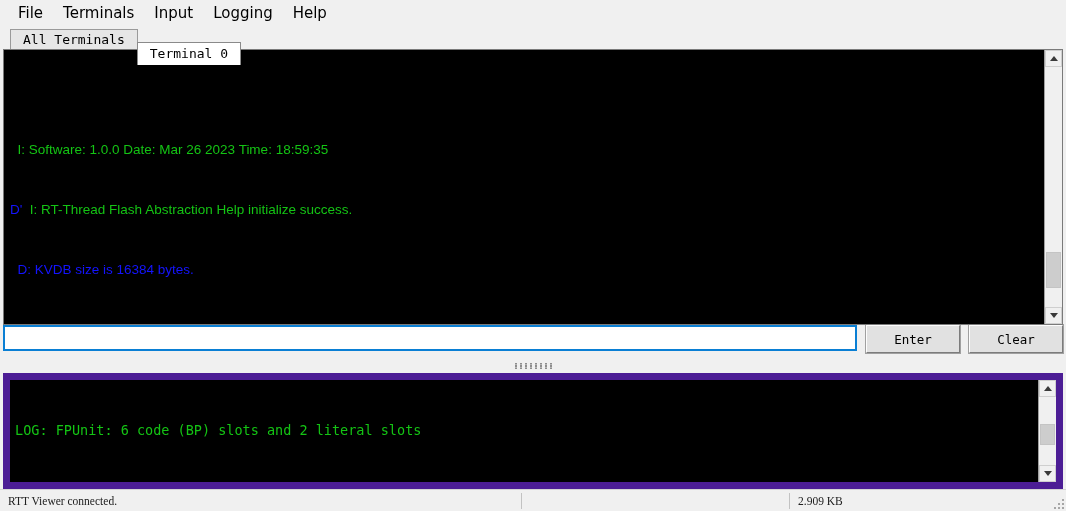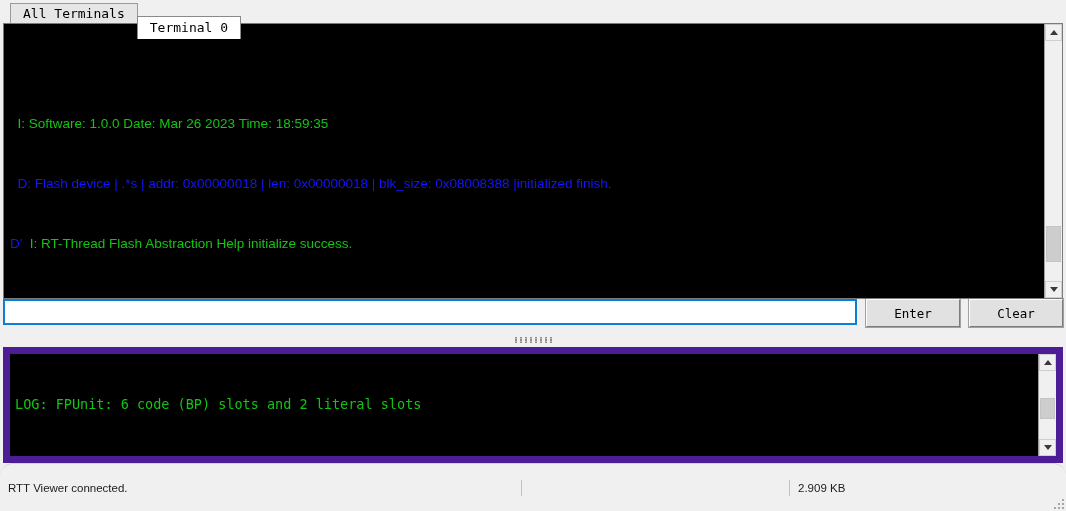--- a/index.html
+++ b/index.html
@@ -114,48 +114,54 @@
     font-family:"DejaVu Sans Mono",monospace;font-size:13.5px;line-height:20px;
     padding-left:5px;white-space:pre;
   }
   .logview .line{height:20px;color:#14c414;white-space:pre;}
 
   
   .statusbar{
     flex:1 1 auto;display:flex;align-items:center;
     border-top:1px solid #d4d4d4;
     background:#f0f0f0;position:relative;
-    font-family:Liberation Sans, sans-serif;font-size:11.5px;color:#202020;border-radius:13px;
+    font-family:Liberation Serif, serif;font-size:11.5px;color:#202020;
   }
   .st-cell{height:100%;display:flex;align-items:center;padding-left:8px;}
   .st-sep{width:1px;height:16px;background:#c2c2c2;}
   .st-left{width:513px;}
   .st-mid{width:259px;}
   .st-right{flex:1 1 auto;}
   .resize-grip{position:absolute;right:2px;bottom:2px;width:12px;height:12px;}
   .resize-grip i{position:absolute;width:2px;height:2px;background:#a6a6a6;display:block;}
 </style>
 </head>
 <body>
 
 <div class="app">
 
+  <div class="menubar">
+    <div class="menu-item">File</div>
+    <div class="menu-item">Terminals</div>
+    <div class="menu-item">Input</div>
+    <div class="menu-item">Logging</div>
+    <div class="menu-item">Help</div>
+  </div>
 
   <div class="tabbar">
     <div class="tab">All Terminals</div>
     <div class="tab active">Terminal 0</div>
   </div>
 
   <div class="console-wrap">
     <div class="console">
       <div class="clip-top">
         
       </div>
       <div class="line g">  I: Software: 1.0.0 Date: Mar 26 2023 Time: 18:59:35</div>
-      <div class="line b">  D: Flash device | .*s | addr: 0x00000018 | len: 0x00000018 | blk_size: 0x08008388 |initialized finish.</div>
       <div class="line"><span class="b">D'</span><span class="g">  I: RT-Thread Flash Abstraction Help initialize success.</span></div>
       <div class="line b">  D: KVDB size is 16384 bytes.</div>
       
       
       
       
       
       
       
       

